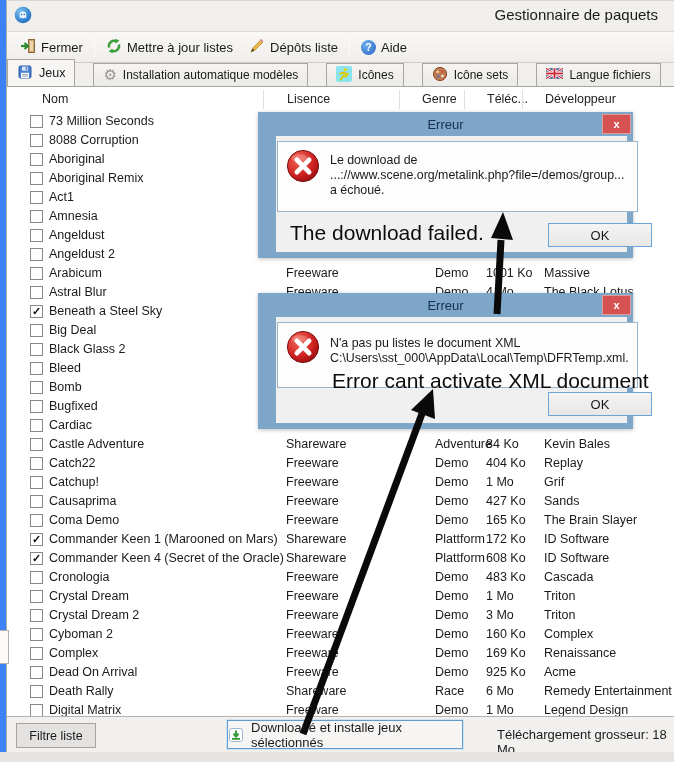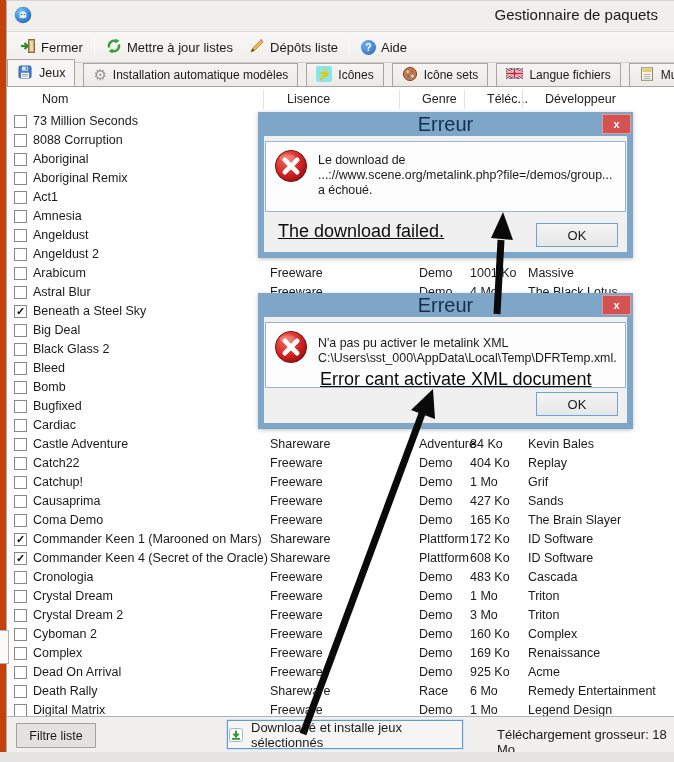--- a/index.html
+++ b/index.html
@@ -1,49 +1,49 @@
 <!DOCTYPE html>
 <html><head>
 <meta charset="utf-8">
 <style>
   * { margin:0; padding:0; box-sizing:border-box; }
   body { background:#d8d6d3; font-family:"Liberation Sans", sans-serif; }
-  .screen { position:relative; width:674px; height:762px; background:#c2410c; overflow:hidden;
+  .screen { position:relative; width:674px; height:762px; background:#3b82f6; overflow:hidden;
             color:#1a1a1a; }
   .winbg { position:absolute; left:6px; top:0; width:668px; height:752px; background:#f1efec;
            border-left:1px solid #b0aeab; border-top:1px solid #d8d6d3; border-bottom:1px solid #9a9896; }
   
   .titlebar { position:absolute; left:6px; top:0; width:668px; height:30px; }
   .appicon { position:absolute; left:8px; top:6px; width:18px; height:18px; }
   .wintitle { position:absolute; right:16px; top:6px; font-size:15px; color:#1b1b1b; }
   
   .toolbar { position:absolute; left:7px; top:31px; width:667px; height:32px;
              background:linear-gradient(#f9f8f6,#f0eeeb); border-top:1px solid #dddbd8;
              border-bottom:1px solid #cfcdca; display:flex; align-items:center; padding-left:5px; }
   .tbtn { display:flex; align-items:center; gap:5px; padding:2px 8px; font-size:13px; cursor:default; }
   .tsep { width:1px; height:20px; background:#cbc9c6; border-right:1px solid #fbfaf8; margin:0 3px; }
   .help-badge { display:inline-flex; width:15px; height:15px; border-radius:50%;
                 background:radial-gradient(circle at 35% 30%, #6db0ee, #2a62c4);
                 color:#fff; font-size:10px; font-weight:bold; align-items:center; justify-content:center; }
   .gear-glyph { font-size:15px; color:#98948e; line-height:15px; }
   
   .tabbar { position:absolute; left:7px; top:59px; width:667px; height:28px;
             border-bottom:1px solid #a8a6a3; display:flex; align-items:flex-end; overflow:hidden; }
-  .tab { display:flex; align-items:center; gap:6px; height:23px; padding:0 9px; margin-right:8px;
+  .tab { display:flex; align-items:center; gap:6px; height:23px; padding:0 9px; margin-right:18px;
          font-size:12px; white-space:nowrap; background:linear-gradient(#f6f5f3,#eceae6);
          border:1px solid #a8a6a3; border-bottom:none; cursor:default; flex:0 0 auto; }
   .tab.active { height:28px; background:#f7f6f4; position:relative; z-index:2; margin-bottom:-1px;
                 border-bottom:1px solid #f7f6f4; font-size:12.5px; }
   
   .tablebg { position:absolute; left:7px; top:87px; width:667px; height:629px; background:#fff; }
   .thead { position:absolute; left:7px; top:87px; width:667px; height:25px; background:#fff;
            font-size:12.5px; color:#222; }
   .thead .hlabel { position:absolute; top:5px;margin-left:17px; }
   .thead .hsep { position:absolute; top:3px; width:1px; height:19px; background:#e2e0dd; }
-  #rows { position:absolute; left:7px; top:112px; width:667px; height:604px; overflow:hidden; }
+  #rows { position:absolute; left:7px; top:112px; width:667px; height:604px; overflow:hidden;padding-left:16px; }
   .row { position:relative; height:19px; font-size:12.5px; }
   .cell { position:absolute; top:2px; white-space:nowrap; }
   .cb { position:absolute; left:7px; top:2.5px; width:13px; height:13px; background:#fff;
         border:1px solid #8a8886; font-size:11px; line-height:11px; text-align:center; color:#111;
         font-weight:bold; }
   .c-name { left:26px; } .c-lic { left:263px; } .c-gen { left:398px;margin-left:14px; } .c-size { left:463px; } .c-dev { left:521px; }
   
   .footer { position:absolute; left:7px; top:716px; width:667px; height:36px; background:#f2f0ee;
             border-top:1px solid #b5b3b1; }
   .btn-filter { position:absolute; left:9px; top:6px; width:80px; height:25px; background:#e4e2e0;
@@ -54,37 +54,37 @@
   .dlsize { position:absolute; left:490px; top:10px; font-size:13px; }
   .bottomstrip { position:absolute; left:0; top:752px; width:674px; height:10px; background:#e6e4e1; }
   .artifact { position:absolute; left:0; top:630px; width:9px; height:34px; background:#fbfaf9;
               border:1px solid #b5b3b1; border-left:none; }
   
   .dialog { position:absolute; left:258px; width:375px; background:#7da6c9; padding:0 6px 6px;
             box-shadow:0 1px 4px rgba(0,0,0,0.25); }
   .dlg1 { top:112px; height:146px; z-index:10; }
   .dlg2 { top:293px; height:136px; z-index:11; }
   .dlg-title { height:24px; display:flex; align-items:center; justify-content:center;
-               font-size:20px; color:#173least? }
+               font-size:13px; color:#173least? }
   .dlg-title { color:#16304d; }
   .dlg-close { position:absolute; top:2px; right:2px; width:29px; height:20px; background:#d45252;
                border:1px solid #e09a9a; color:#fff; font-size:11px; font-weight:bold;
                display:flex; align-items:center; justify-content:center; }
-  .dlg-body { position:relative; background:#f0f0f0; }
+  .dlg-body { position:relative; background:#f0f0f0;margin-left:12px; }
   .dlg1 .dlg-body { height:116px; }
   .dlg2 .dlg-body { height:106px; }
   .msgbox { position:absolute; left:1px; top:5px; width:361px; background:#fdfdfd; border:1px solid #9ab4cc; }
   .dlg1 .msgbox { height:71px; } .dlg2 .msgbox { height:66px; }
   .erricon { position:absolute; left:8px; top:7px; width:34px; height:34px; }
   .msgtext { position:absolute; left:52px; font-size:12.4px; line-height:15px; color:#1a1a1a; white-space:nowrap; }
   .dlg1 .msgtext { top:11px; } .dlg2 .msgtext { top:13px; }
-  .dlg-annot { position:absolute; font-size:18px; color:#0c0c0c; white-space:nowrap; z-index:2;text-decoration:underline; }
+  .dlg-annot { position:absolute; font-size:21px; color:#0c0c0c; white-space:nowrap; z-index:2; }
   .dlg1 .dlg-annot { left:14px; top:85px; }
   .dlg2 .dlg-annot { left:56px; top:52px; }
-  .okbtn { position:absolute; left:272px; width:82px; height:24px;
+  .okbtn { position:absolute; left:272px; width:104px; height:24px;
            background:linear-gradient(#f4f4f4,#e7e7e7); border:1px solid #6aa4d8; font-size:13px;
            display:flex; align-items:center; justify-content:center; }
   .dlg1 .okbtn { top:87px; } .dlg2 .okbtn { top:75px; }
   
   .arrows { position:absolute; left:0; top:0; width:674px; height:762px; z-index:20; pointer-events:none; }
   .icon16 { width:16px; height:16px; flex:0 0 auto; }
 </style>
 </head>
 <body>
 
@@ -533,21 +533,21 @@
                   <stop offset="0%" stop-color="#f4685a"></stop>
                   <stop offset="65%" stop-color="#cc1f1f"></stop>
                   <stop offset="100%" stop-color="#8e0e0e"></stop>
                 </radialGradient>
               </defs>
               <circle cx="18" cy="18" r="16.5" fill="url(#eg2)" stroke="#7a0c0c"></circle>
               <path d="M11.5 11.5 L24.5 24.5 M24.5 11.5 L11.5 24.5" stroke="#fff" stroke-width="5" stroke-linecap="round"></path>
               <ellipse cx="14.5" cy="9.5" rx="8.5" ry="4" fill="#fff" opacity="0.22"></ellipse>
             </svg></span>
         <div class="msgtext">
-          <div>N'a pas pu activer le metalink XML</div>
+          <div>N'a pas pu listes le document XML</div>
           <div>C:\Users\sst_000\AppData\Local\Temp\DFRTemp.xml.</div>
         </div>
       </div>
       <div class="dlg-annot">Error cant activate XML document</div>
       <div class="okbtn">OK</div>
     </div>
   </div>
 
   <svg class="arrows" viewBox="0 0 674 762">
     <g>

